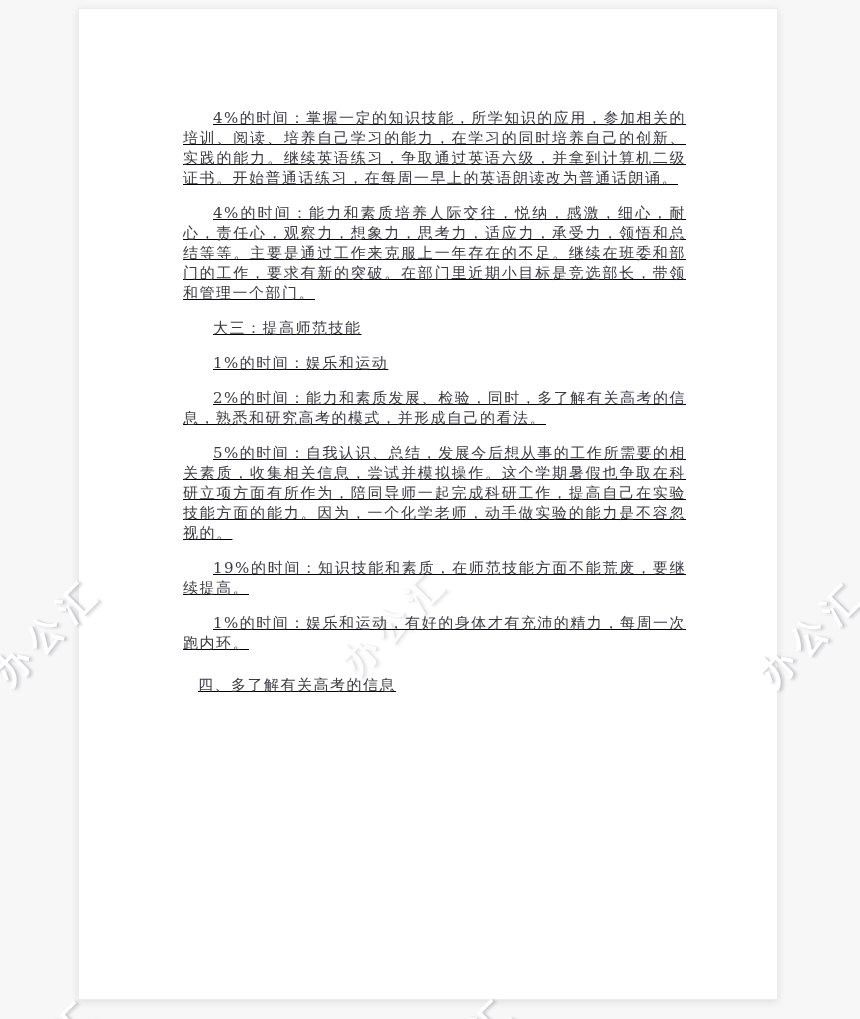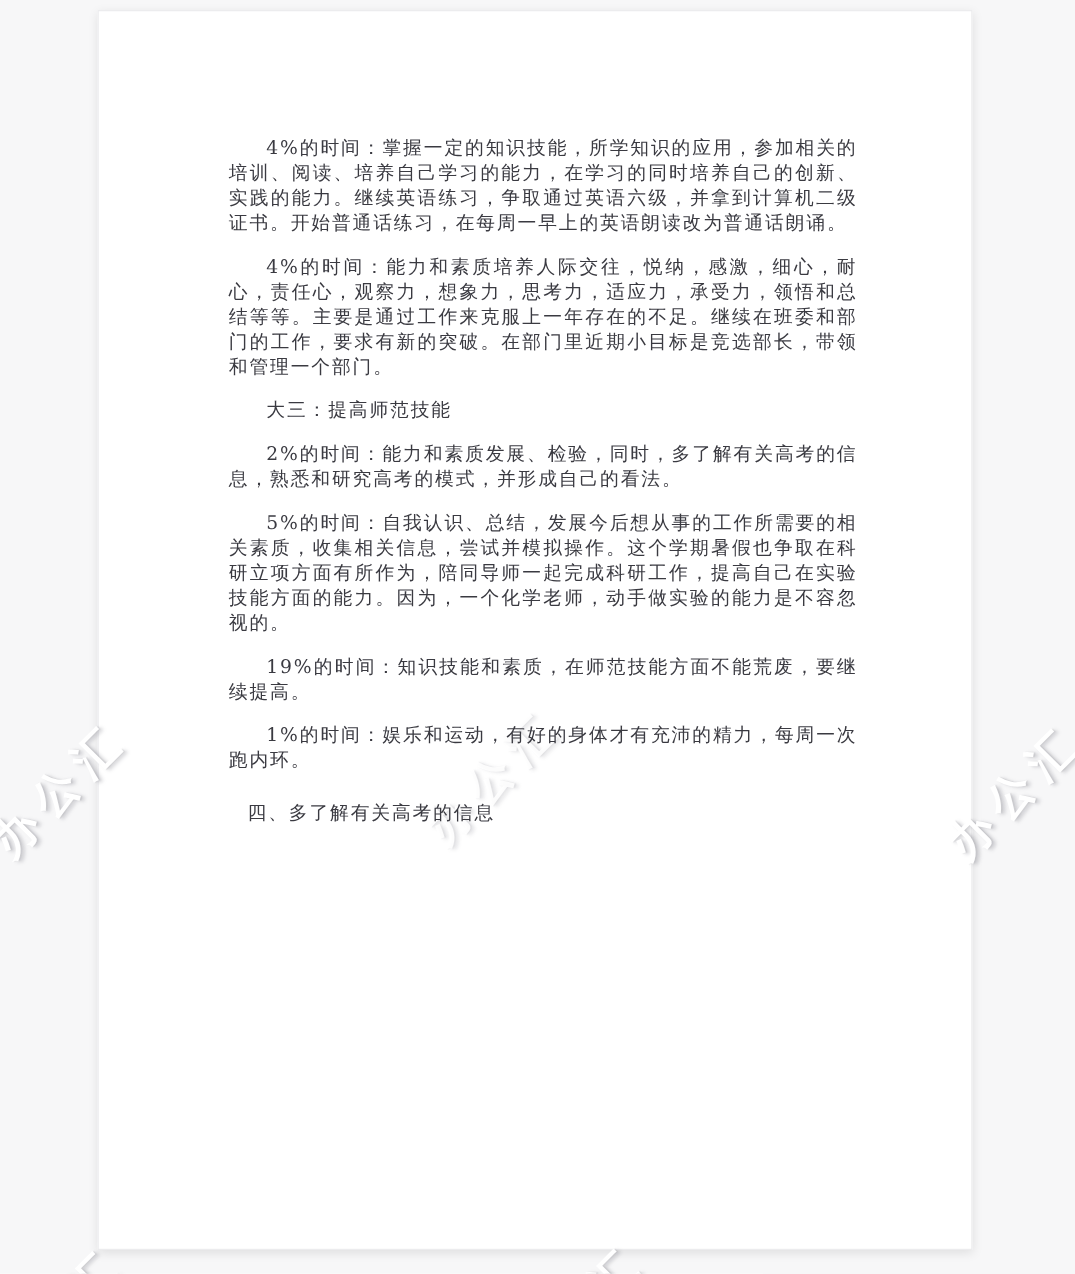--- a/index.html
+++ b/index.html
@@ -20,20 +20,21 @@
     background: #ffffff;
     border: 1px solid #ececee;
     box-sizing: border-box;
     box-shadow: 0 2px 8px rgba(0,0,0,0.10);
   }
   .content {
     position: absolute;
     left: 104px; top: 99px;
     width: 503px;
     z-index: 2;
+    text-decoration: underline;
   }
   .content p {
     margin: 0 0 15px 0;
     font-size: 15px;
     line-height: 20px;
     letter-spacing: 1.5px;
     color: #3a3a41;
     text-align: justify;
     text-indent: 2em;
   }
@@ -71,20 +72,21 @@
 </head>
 <body>
 
 <div class="canvas">
 
   <div class="page">
     <div class="content">
         <p class="para">4%的时间：掌握一定的知识技能，所学知识的应用，参加相关的培训、阅读、培养自己学习的能力，在学习的同时培养自己的创新、实践的能力。继续英语练习，争取通过英语六级，并拿到计算机二级证书。开始普通话练习，在每周一早上的英语朗读改为普通话朗诵。</p>
         <p class="para">4%的时间：能力和素质培养人际交往，悦纳，感激，细心，耐心，责任心，观察力，想象力，思考力，适应力，承受力，领悟和总结等等。主要是通过工作来克服上一年存在的不足。继续在班委和部门的工作，要求有新的突破。在部门里近期小目标是竞选部长，带领和管理一个部门。</p>
         <p class="heading">大三：提高师范技能</p>
+        <p class="para">1%的时间：娱乐和运动</p>
         <p class="para">2%的时间：能力和素质发展、检验，同时，多了解有关高考的信息，熟悉和研究高考的模式，并形成自己的看法。</p>
         <p class="para">5%的时间：自我认识、总结，发展今后想从事的工作所需要的相关素质，收集相关信息，尝试并模拟操作。这个学期暑假也争取在科研立项方面有所作为，陪同导师一起完成科研工作，提高自己在实验技能方面的能力。因为，一个化学老师，动手做实验的能力是不容忽视的。</p>
         <p class="para">19%的时间：知识技能和素质，在师范技能方面不能荒废，要继续提高。</p>
         <p class="para">1%的时间：娱乐和运动，有好的身体才有充沛的精力，每周一次跑内环。</p>
         <p class="section-heading">四、多了解有关高考的信息</p>
       </div>
   </div>
 
   <div class="wm wm-left">办公汇</div>
   <div class="wm wm-center faint">办公汇</div>

